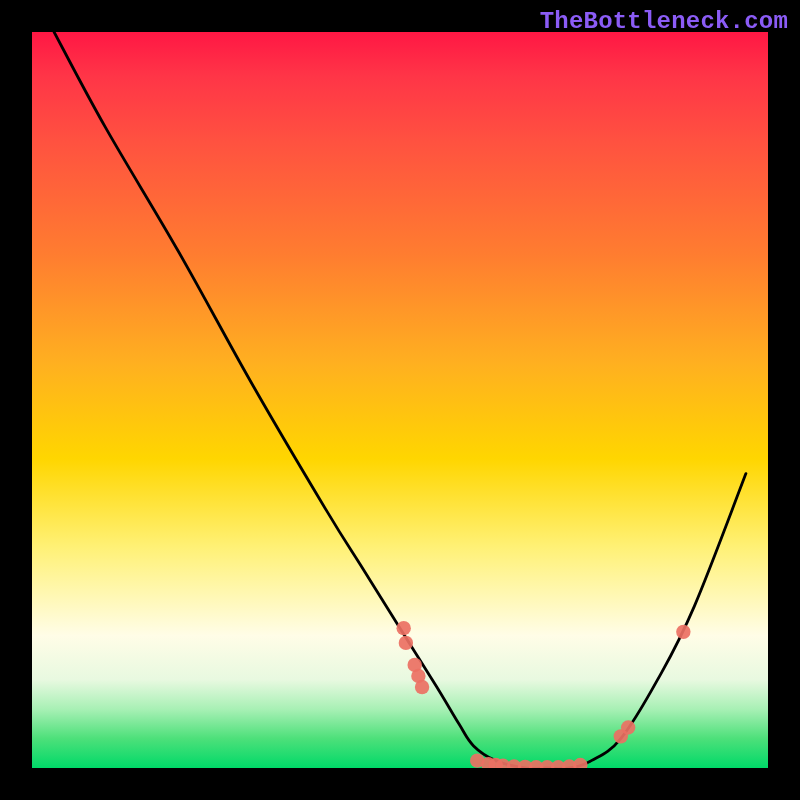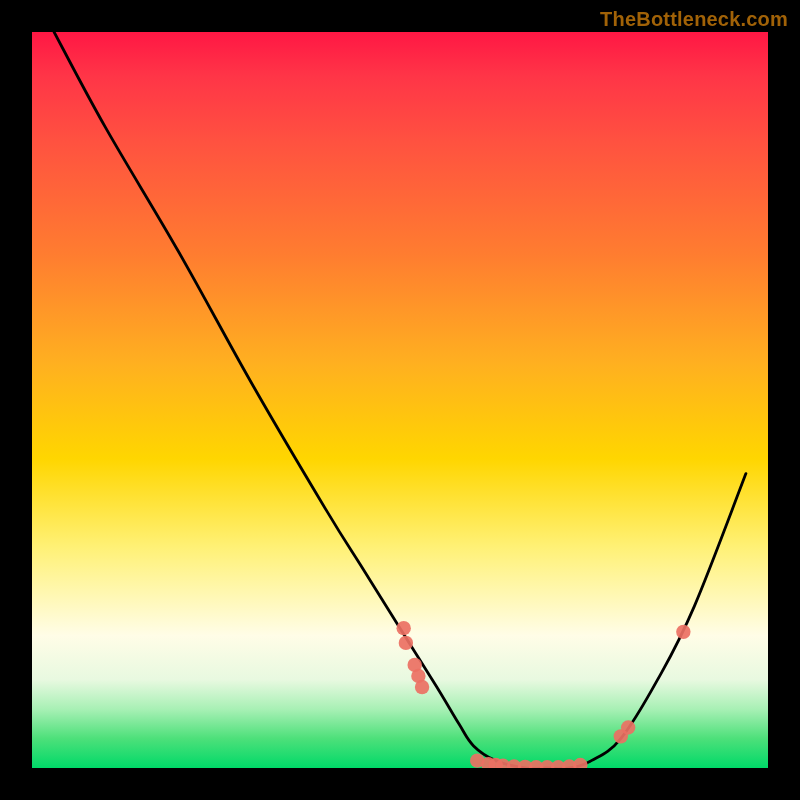--- a/index.html
+++ b/index.html
@@ -7,24 +7,24 @@
   .container {
     position: relative;
     width: 800px;
     height: 800px;
     background: #000;
   }
   .watermark {
     position: absolute;
     top: 8px;
     right: 12px;
-    font-family: Liberation Sans, sans-serif;
-    font-size: 20px;
+    font-family: Liberation Mono, monospace;
+    font-size: 24px;
     font-weight: bold;
-    color: #a16207;
+    color: #8b5cf6;
     z-index: 10;
     letter-spacing: 0.2px;
   }
   .plot-area {
     position: absolute;
     left: 32px;
     top: 32px;
     width: 736px;
     height: 736px;
   }

